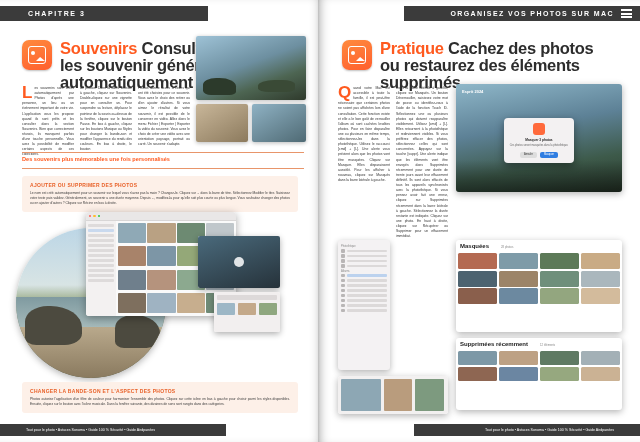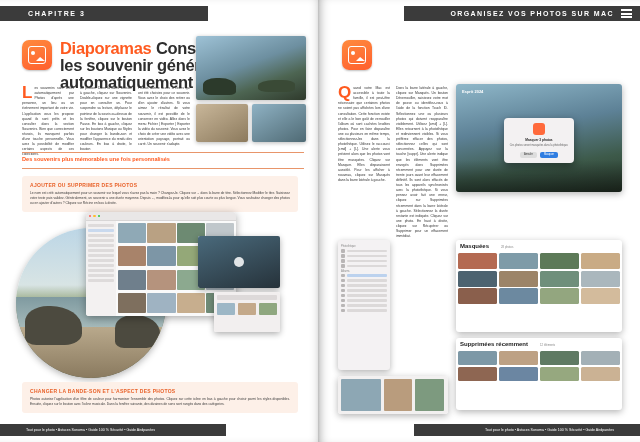--- a/index.html
+++ b/index.html
@@ -105,21 +105,21 @@
       <span>CHAPITRE 3</span>
     </div>
 
     <div class="title-row">
       <div class="title-badge">
         <div class="tb-inner"></div>
           <div class="tb-dot"></div>
           <div class="tb-mt"></div>
       </div>
       <div class="title-txt">
-        <span class="t1">Diaporamas</span>
+        <span class="t1">Souvenirs</span>
         <span class="t2">Consultez et éditez</span>
         <span class="t3">les souvenir générés automatiquement</span>
       </div>
     </div>
 
     <div class="col" style="left:22px;top:86px;">
       <span class="dropcap">L</span>
       <span style="font-size:3.4px;line-height:1.5;color:#333;text-align:justify;display:block;">es souvenirs sont créés automatiquement par Photos d'après une personne, un lieu ou un évènement important de votre vie. L'application vous les propose quand ils sont prêts et les consulter dans la section Souvenirs. Bien que correctement réussis, ils manquent parfois d'une touche personnelle. Vous avez la possibilité de modifier certains aspects de ces collections.</span>
     </div>
     <div class="col" style="left:80px;top:86px;font-size:3.4px;line-height:1.5;color:#333;text-align:justify;">de photos. Dans la barre latérale à gauche, cliquez sur Souvenirs. Double-cliquez sur une vignette pour en consulter un. Pour suspendre sa lecture, déplacez le pointeur de la souris au-dessus de la fenêtre, cliquez sur le bouton Pause. En bas à gauche, cliquez sur les boutons Musique ou Styles pour changer la bande-son et modifier l'apparence du rendu des couleurs. En bas à droite, le bouton</div>
@@ -229,20 +229,25 @@
           <i></i>
         </span>
     </div>
 
     <div class="title-row">
       <div class="title-badge">
         <div class="tb-inner"></div>
           <div class="tb-dot"></div>
           <div class="tb-mt"></div>
       </div>
+      <div class="title-txt">
+        <span class="t1">Pratique</span>
+        <span class="t2">Cachez des photos</span>
+        <span class="t3">ou restaurez des éléments supprimés</span>
+      </div>
     </div>
 
     <div class="col" style="left:18px;top:86px;width:52px;">
       <span class="dropcap">Q</span>
       <span style="font-size:3.4px;line-height:1.5;color:#333;text-align:justify;display:block;">uand votre Mac est accessible à toute la famille, il est peut-être nécessaire que certaines photos ne soient pas affichées lors d'une consultation. Cette fonction existe et elle a le bon goût de verrouiller l'album où sont cachées lesdites photos. Pour en faire disparaître une ou plusieurs en même temps, sélectionnez-les dans la photothèque. Utilisez le raccourci [cmd] + [L]. Une alerte vous prévient alors que les photos vont être masquées. Cliquez sur Masquer. Elles disparaissent aussitôt. Pour les afficher à nouveau, cliquez sur Masqués dans la barre latérale à gauche.</span>
     </div>
     <div class="col" style="left:76px;top:86px;width:52px;font-size:3.4px;line-height:1.5;color:#333;text-align:justify;">Dans la barre latérale à gauche, cliquez sur Masqués. Un bouton Déverrouiller, saisissez votre mot de passe ou identifiez-vous à l'aide de la fonction Touch ID. Sélectionnez une ou plusieurs photos qui doivent reapparaître visiblement. Utilisez [cmd] + [L]. Elles retournent à la photothèque et redeviennent visibles. Si vous préférez effacer des photos, sélectionnez celles qui sont concernées. Appuyez sur la touche [suppr]. Une alerte indique que les éléments vont être envoyés dans Supprimées récemment pour une durée de trente jours avant leur effacement définitif. Ils sont alors effacés de tous les appareils synchronisés avec la photothèque. Si vous pensez avoir fait une erreur, cliquez sur Supprimées récemment dans la barre latérale à gauche. Sélectionnez la durée restante est indiquée. Cliquez sur une photo. En haut à droite, cliquez sur Récupérer ou Supprimer pour un effacement immédiat.</div>
 
     <div class="rshot" style="left:136px;top:84px;width:166px;height:108px;">
       <div style="position:absolute;inset:0;background:linear-gradient(170deg,#8fb7c9,#5d8196 40%,#3d5a4a 72%,#2a3a2c);"></div>

